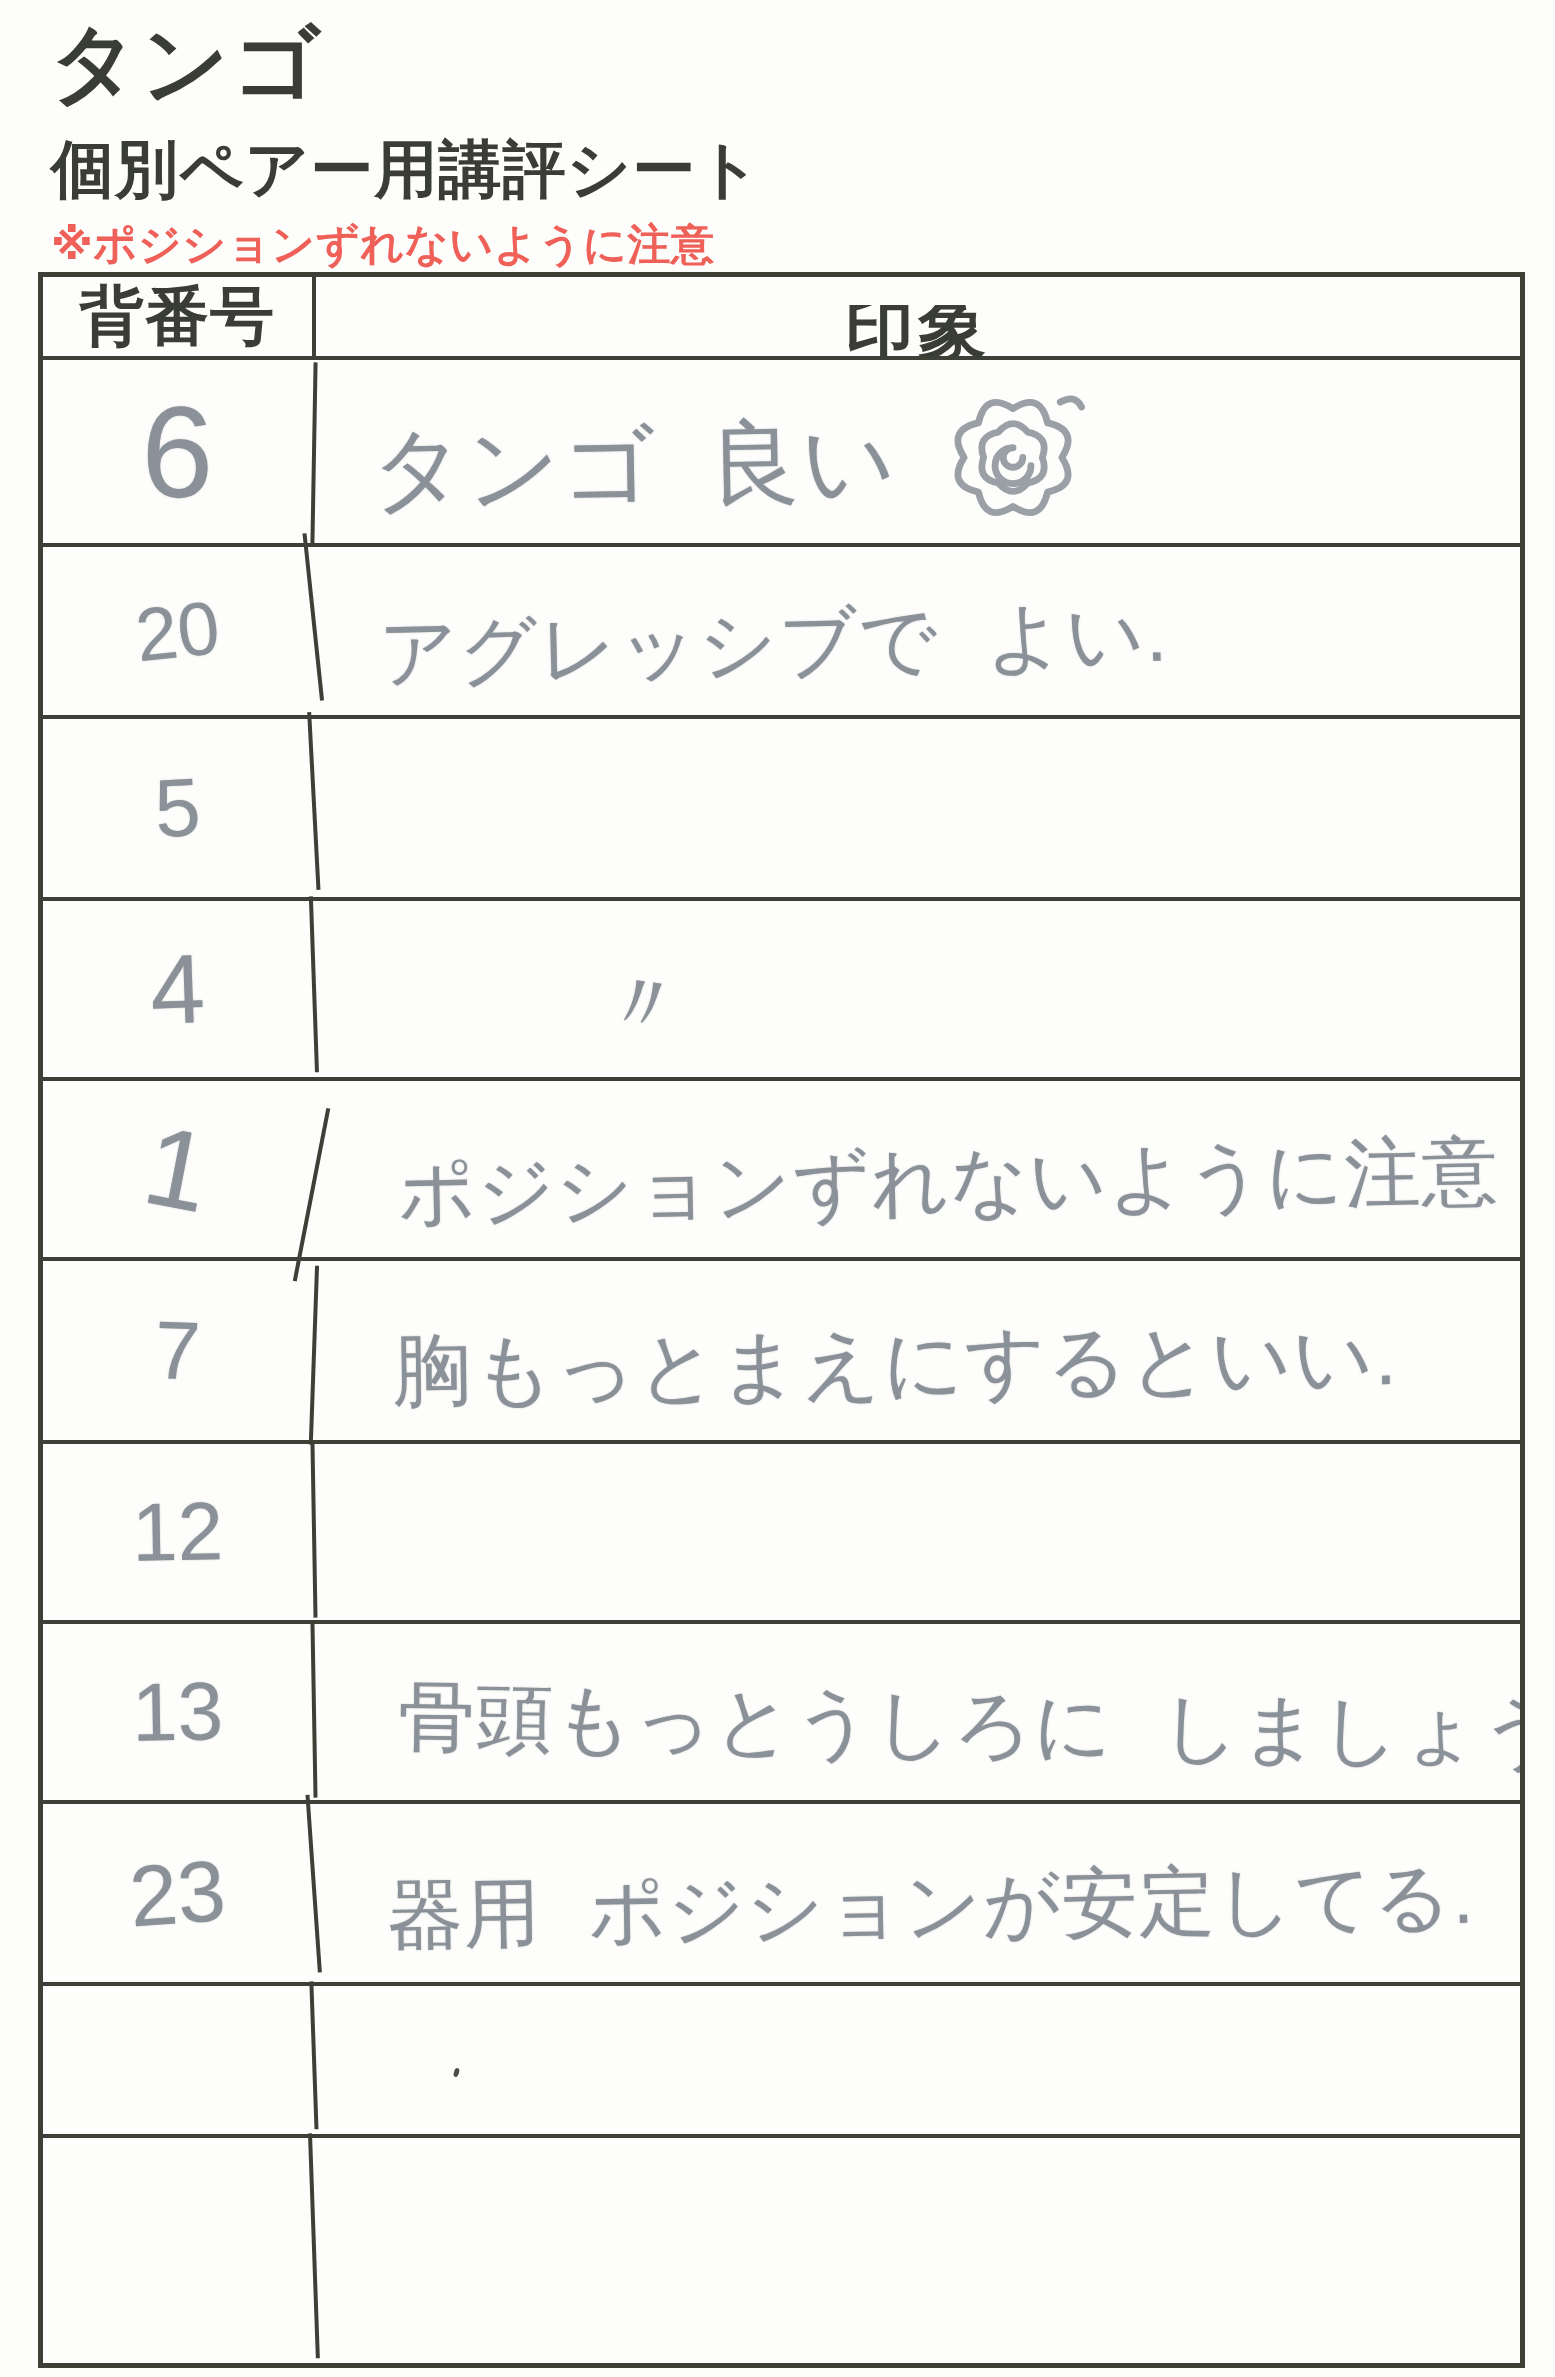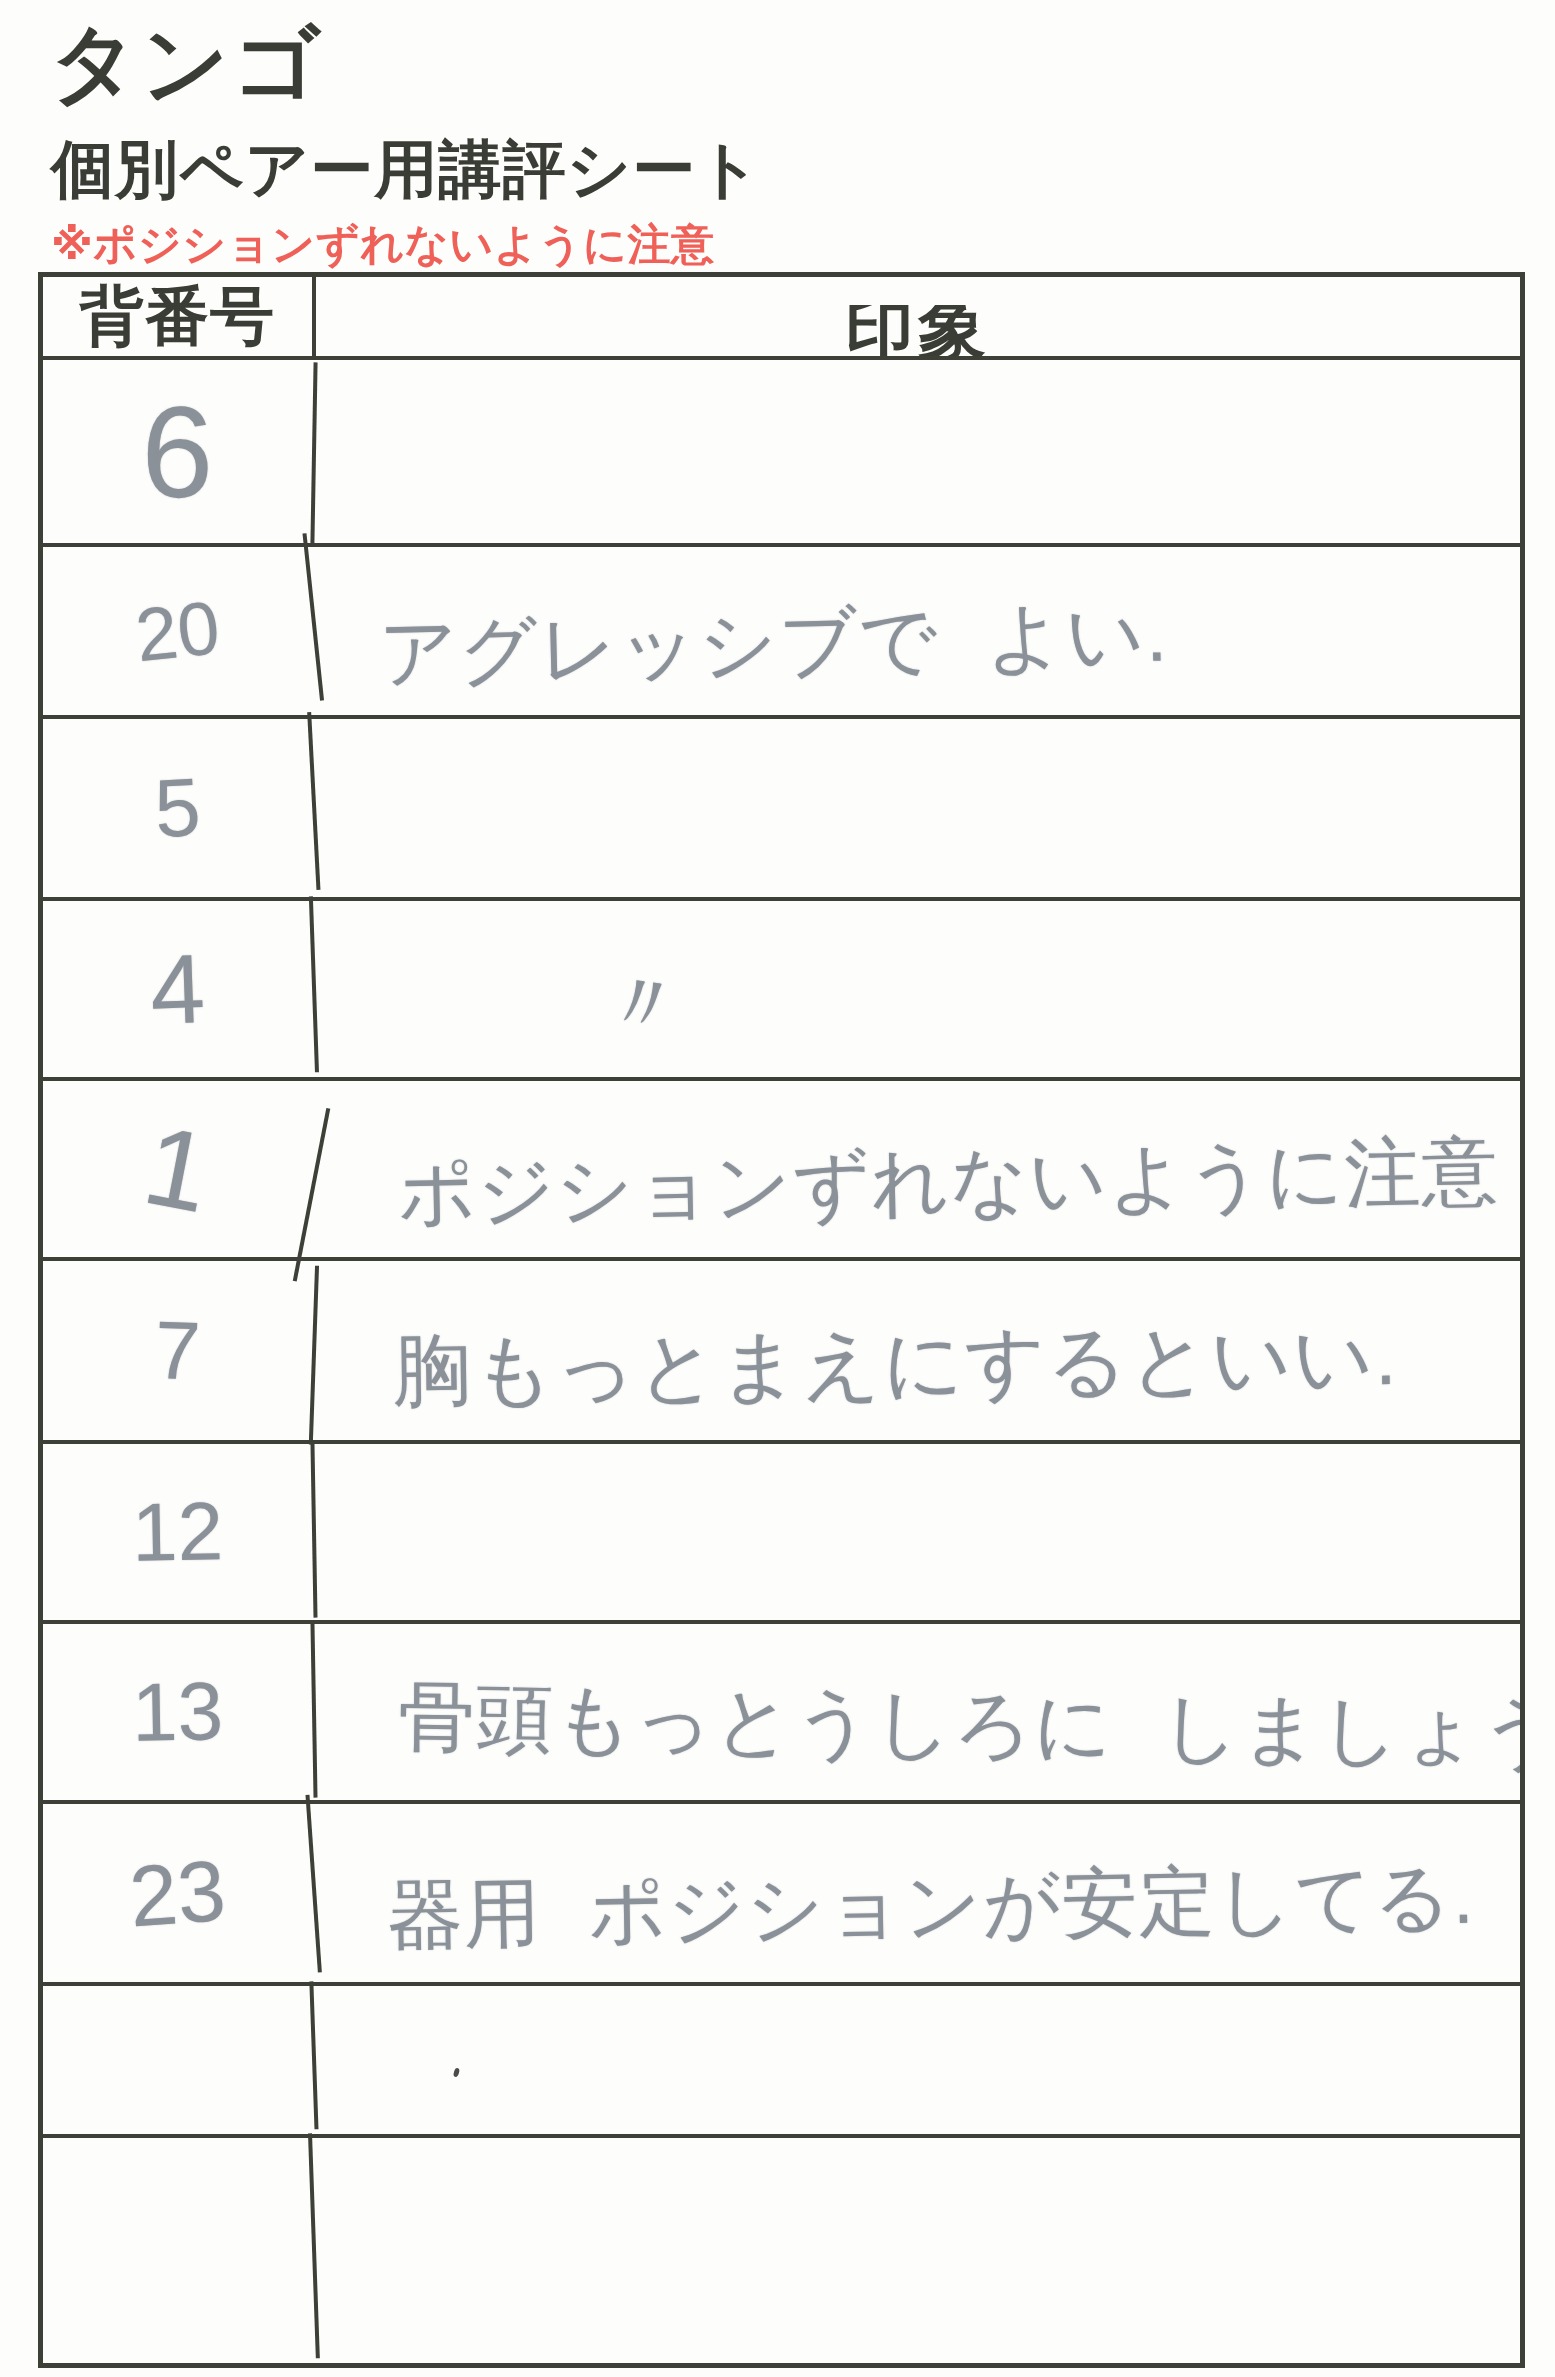--- a/index.html
+++ b/index.html
@@ -120,20 +120,29 @@
 
   <div class="ctable">
 
     <div class="row row-head first">
       <div class="col-num">背番号</div>
       <div class="col-imp">印象</div>
     </div>
 
     <div class="row r1">
       <div class="col-num hand num">6</div>
+      <div class="col-imp">
+        <span class="hand imp">タンゴ 良い</span>
+        <svg class="doodle" viewBox="0 0 100 84">
+          <path d="M80,42 Q90.7,58.9 71.2,63.2 Q66.8,82.7 50,72 Q33.2,82.7 28.8,63.2 Q9.3,58.9 20,42 Q9.3,25.1 28.8,20.8 Q33.2,1.3 50,12 Q66.8,1.3 71.2,20.8 Q90.7,25.1 80,42 Z"></path>
+          <path d="M68,42 Q72.5,55 59,57.6 Q50,68 41,57.6 Q27.5,55 32,42 Q27.5,29 41,26.4 Q50,16 59,26.4 Q72.5,29 68,42 Z"></path>
+          <path d="M50,42 m6,0 a6,6 0 1 1 -6,-6 a11,11 0 1 0 11,11"></path>
+          <path d="M79,8 q9,-5 13,3"></path>
+        </svg>
+      </div>
     </div>
 
     <div class="row r2">
       <div class="col-num hand num">20</div>
       <div class="col-imp">
           <span class="hand imp">アグレッシブで よい.</span>
         </div>
     </div>
 
     <div class="row r3">

